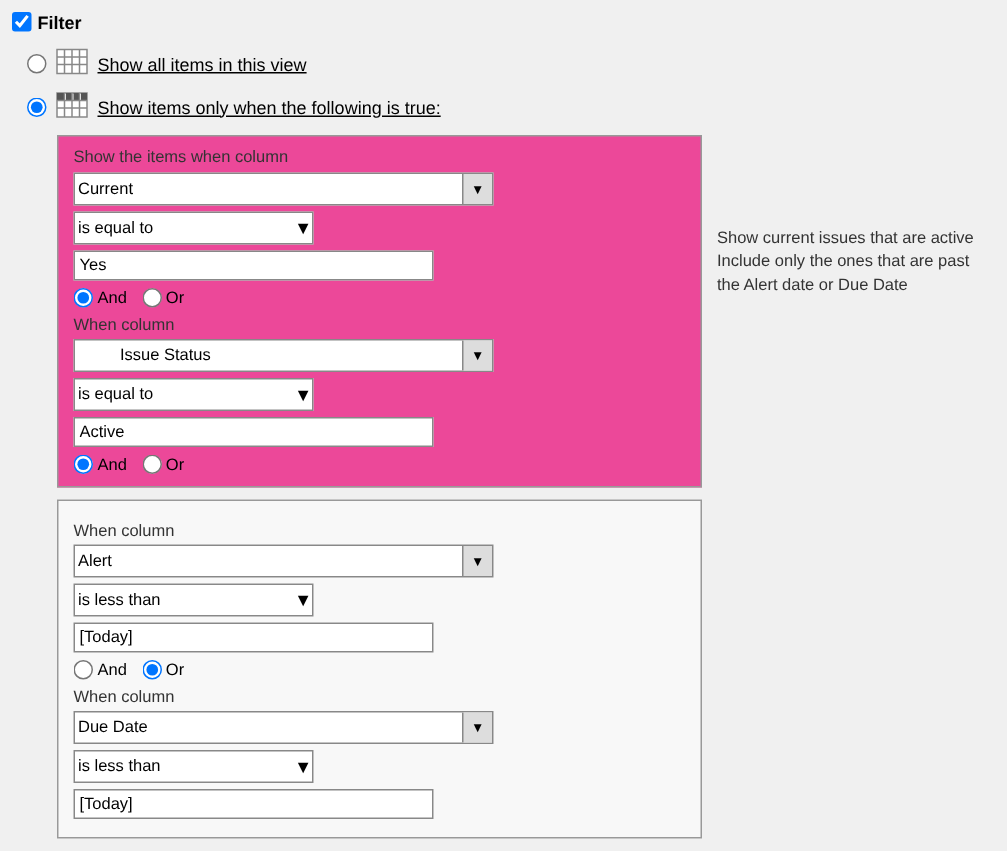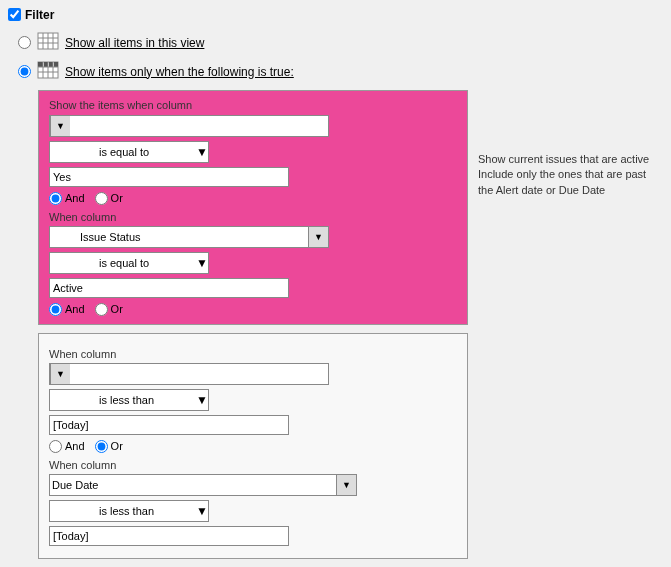--- a/index.html
+++ b/index.html
@@ -71,41 +71,40 @@
       width: 160px;
     }
     .select-dropdown-small select {
       border: none;
       background: transparent;
       font-size: 11px;
       flex: 1;
       height: 100%;
       padding: 0 2px;
       appearance: none;
-      margin-left: 47px;
       -webkit-appearance: none;
     }
     .text-input {
       border: 1px solid #888;
       background: white;
       height: 20px;
       width: 240px;
       padding: 0 3px;
       font-size: 11px;
     }
     .and-or-row {
       display: flex;
       align-items: center;
       gap: 10px;
       margin-top: 5px;
       font-size: 11px;
     }
     .and-or-row label {
       display: flex;
-      align-items: flex-start;
+      align-items: center;
       gap: 3px;
     }
     .when-column-label {
       font-size: 11px;
       color: #333;
       margin-top: 6px;
       margin-bottom: 3px;
     }
     .filter-section {
       margin-bottom: 0;
@@ -201,20 +200,26 @@
           <span>Show items only when the following is true:</span>
         </label>
       </div>
 
       <div style="border: 1px solid #999; padding: 8px 10px; margin-left: 20px; margin-bottom: 8px; background: #ec4899;">
 
         <div class="filter-section">
           <div class="section-label">Show the items when column</div>
           <div class="row-with-arrow">
             <div class="full-width-select" style="width:280px;">
+              <select>
+                <option>Current</option>
+                <option>Issue Status</option>
+                <option>Alert</option>
+                <option>Due Date</option>
+              </select>
               <div class="arrow-btn">▼</div>
             </div>
           </div>
           <div style="margin-bottom:4px;">
             <div class="select-dropdown-small">
               <select>
                 <option>is equal to</option>
                 <option>is not equal to</option>
                 <option>is less than</option>
                 <option>is greater than</option>
@@ -279,20 +284,26 @@
         </div>
 
       </div>
 
       <div style="border: 1px solid #999; padding: 8px 10px; margin-left: 20px; margin-bottom: 8px; background: #f8f8f8;">
 
         <div class="filter-section">
           <div class="when-column-label">When column</div>
           <div class="row-with-arrow">
             <div class="full-width-select" style="width:280px;">
+              <select>
+                <option>Current</option>
+                <option>Issue Status</option>
+                <option selected="">Alert</option>
+                <option>Due Date</option>
+              </select>
               <div class="arrow-btn">▼</div>
             </div>
           </div>
           <div style="margin-bottom:4px;">
             <div class="select-dropdown-small">
               <select>
                 <option>is equal to</option>
                 <option>is not equal to</option>
                 <option selected="">is less than</option>
                 <option>is greater than</option>
@@ -312,21 +323,21 @@
             <label>
               <input type="radio" name="andor3" value="or" checked="" style="">
               <span>Or</span>
             </label>
           </div>
         </div>
 
         <div class="filter-section">
           <div class="when-column-label">When column</div>
           <div class="row-with-arrow">
-            <div class="full-width-select" style="width:308px;">
+            <div class="full-width-select" style="width:280px;">
               <select>
                 <option>Current</option>
                 <option>Issue Status</option>
                 <option>Alert</option>
                 <option selected="">Due Date</option>
               </select>
               <div class="arrow-btn">▼</div>
             </div>
           </div>
           <div style="margin-bottom:4px;">

